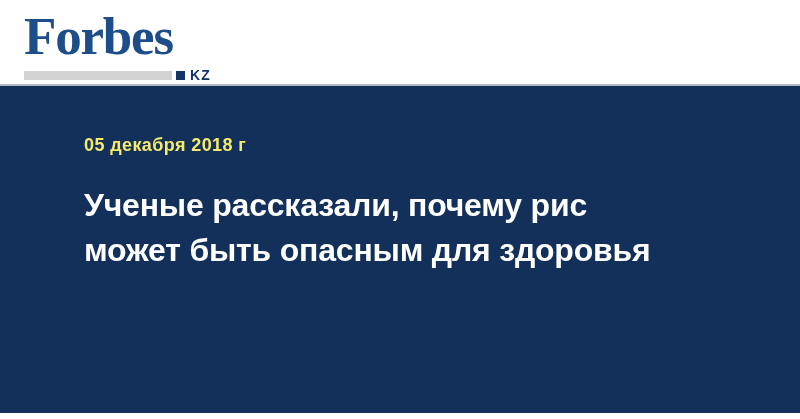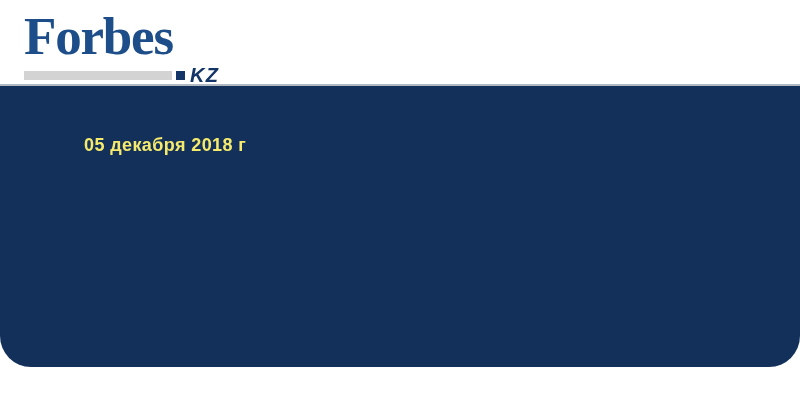--- a/index.html
+++ b/index.html
@@ -11,23 +11,22 @@
     height: 419px;
     overflow: hidden;
     background: #ffffff;
     font-family: "Liberation Sans", sans-serif;
     -webkit-font-smoothing: antialiased;
   }
 
   #page {
     position: relative;
     width: 800px;
-    height: 367px;
+    height: 413px;
     overflow: hidden;
-    border-radius: 31px;
   }
 
   
   .header {
     position: absolute;
     left: 0;
     top: 0;
     width: 800px;
     height: 86px;
     background: #ffffff;
@@ -72,26 +71,25 @@
     height: 9px;
     background: #133567;
   }
 
   .logo-kz {
     position: absolute;
     left: 166px;
     top: 60px;
     font-family: "Liberation Sans", sans-serif;
     font-weight: 700;
-    font-size: 20px;
+    font-size: 14px;
     line-height: 14px;
     letter-spacing: 1.2px;
     color: #133567;
     white-space: nowrap;
-    font-style: italic;
   }
 
   .header-divider {
     position: absolute;
     left: 0;
     top: 84px;
     width: 800px;
     height: 2px;
     background: #6f7d90;
     opacity: .55;
@@ -150,16 +148,17 @@
       <div class="logo-square"></div>
       <div class="logo-kz">KZ</div>
     </div>
 
     <div class="header-divider"></div>
   </div>
 
   <div class="article">
     <div class="article-inner">
       <div class="article-date">05 декабря 2018 г</div>
+      <h1 class="article-title">Ученые рассказали, почему рис может быть опасным для здоровья</h1>
     </div>
   </div>
 
 </div>
 
 </body></html>

